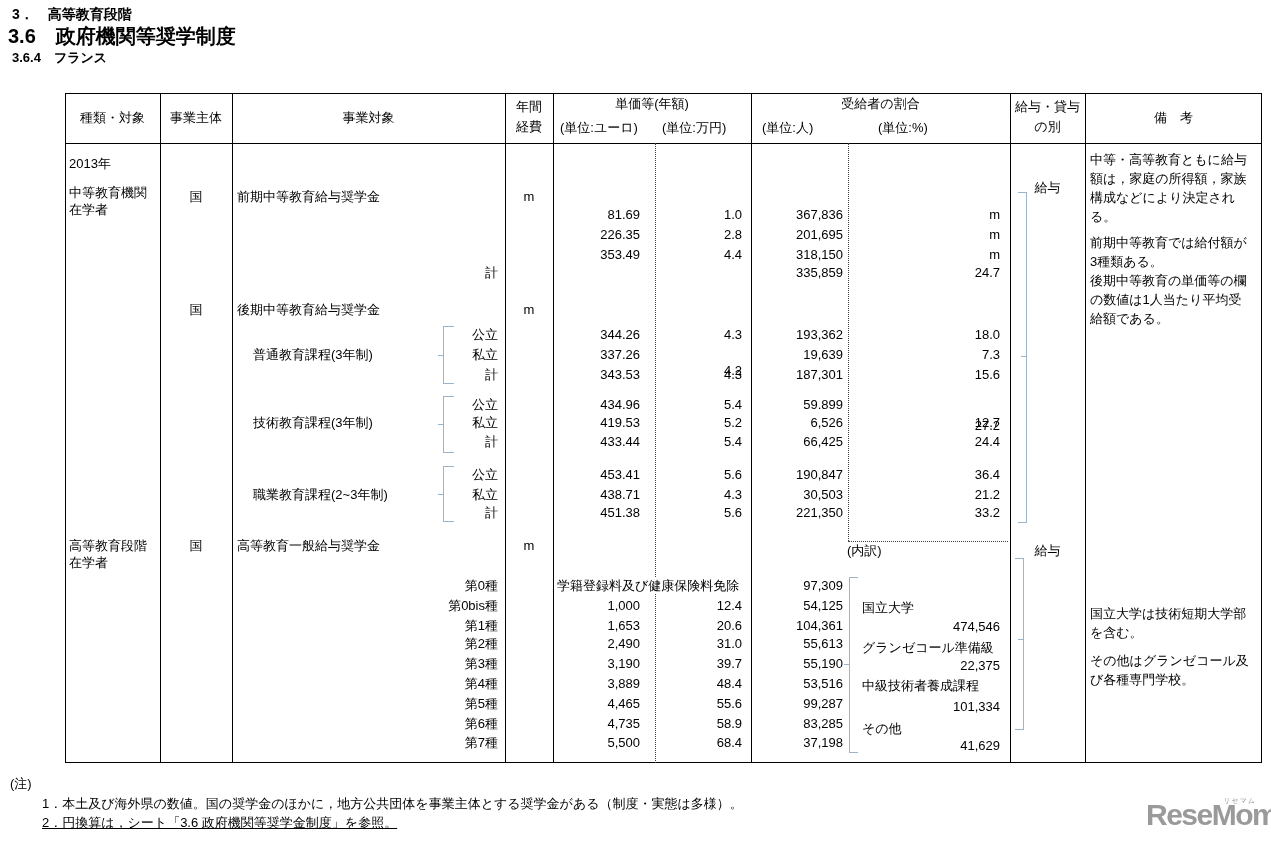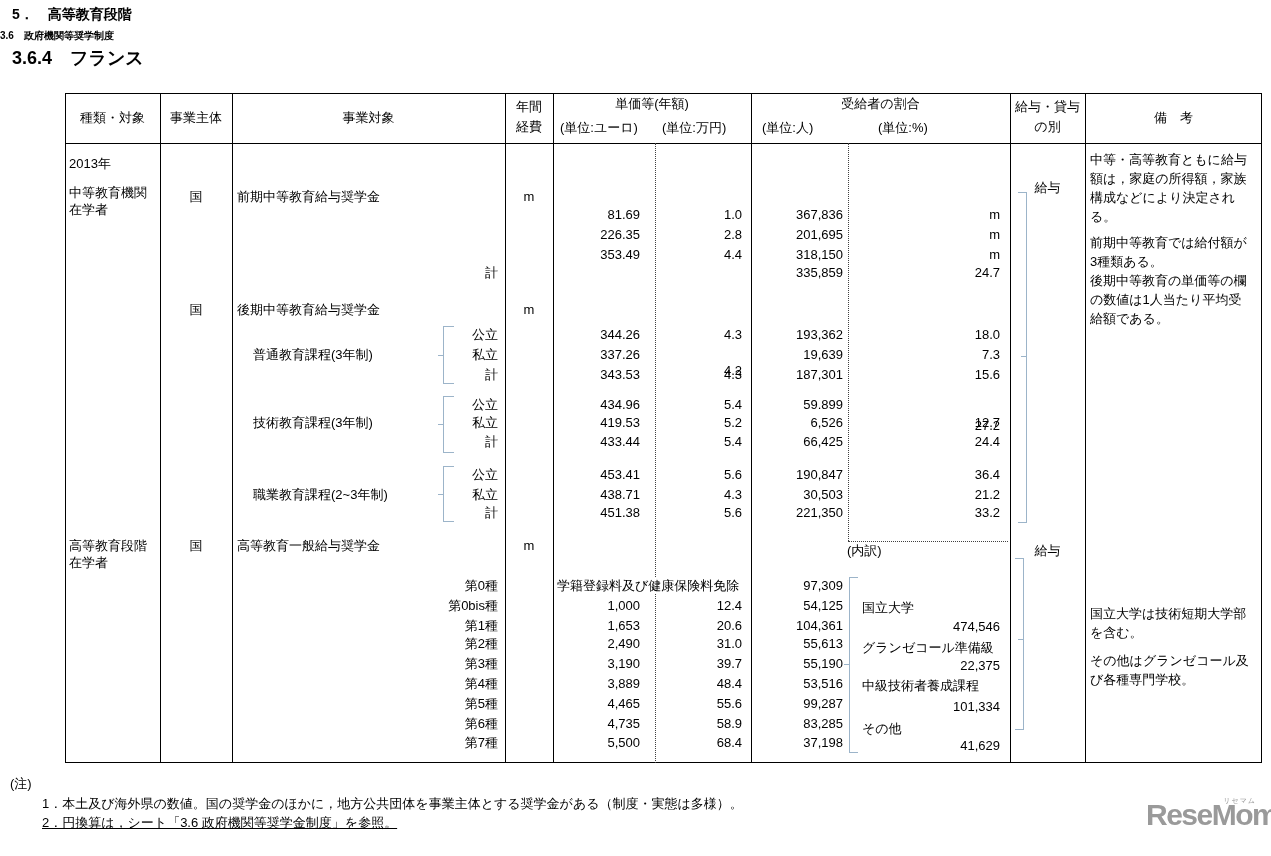--- a/index.html
+++ b/index.html
@@ -22,23 +22,23 @@
   .bkr { position:absolute; width:9px; border:1.5px solid #9cb4c9; border-left:none; }
   .bkl { position:absolute; width:11px; border:1.5px solid #9cb4c9; border-right:none; }
   .tk  { position:absolute; width:5px; height:0; border-top:1.5px solid #9cb4c9; }
   .underline { text-decoration:underline; }
   .logo-main { font-size:30px; font-weight:bold; color:#9a9a9a; letter-spacing:-1.5px; line-height:30px; }
   .logo-sub { position:absolute; top:-4px; right:8px; font-size:7px; color:#9a9a9a; letter-spacing:1px; }
 </style>
 </head>
 <body>
 
-<div class="cell b" style="left:12px;top:6px;font-size:14px">5．　高等教育段階</div>
-<div class="cell b" style="left:0;top:28px;font-size:10px">3.6　政府機関等奨学制度</div>
-<div class="cell b" style="left:12px;top:50px;font-size:18px">3.6.4　フランス</div>
+<div class="cell b" style="left:12px;top:6px;font-size:14px">3．　高等教育段階</div>
+<div class="cell b" style="left:8px;top:28px;font-size:20px">3.6　政府機関等奨学制度</div>
+<div class="cell b" style="left:12px;top:50px;font-size:13px">3.6.4　フランス</div>
 
 <div class="box" style="left:65px;top:93px;width:1197px;height:670px"></div>
 <div class="hl" style="left:65px;top:143px;width:1197px"></div>
 <div class="vl" style="left:160px;top:93px;height:670px"></div>
 <div class="vl" style="left:232px;top:93px;height:670px"></div>
 <div class="vl" style="left:505px;top:93px;height:670px"></div>
 <div class="vl" style="left:553px;top:93px;height:670px"></div>
 <div class="vl" style="left:751px;top:93px;height:670px"></div>
 <div class="vl" style="left:1010px;top:93px;height:670px"></div>
 <div class="vl" style="left:1085px;top:93px;height:670px"></div>

